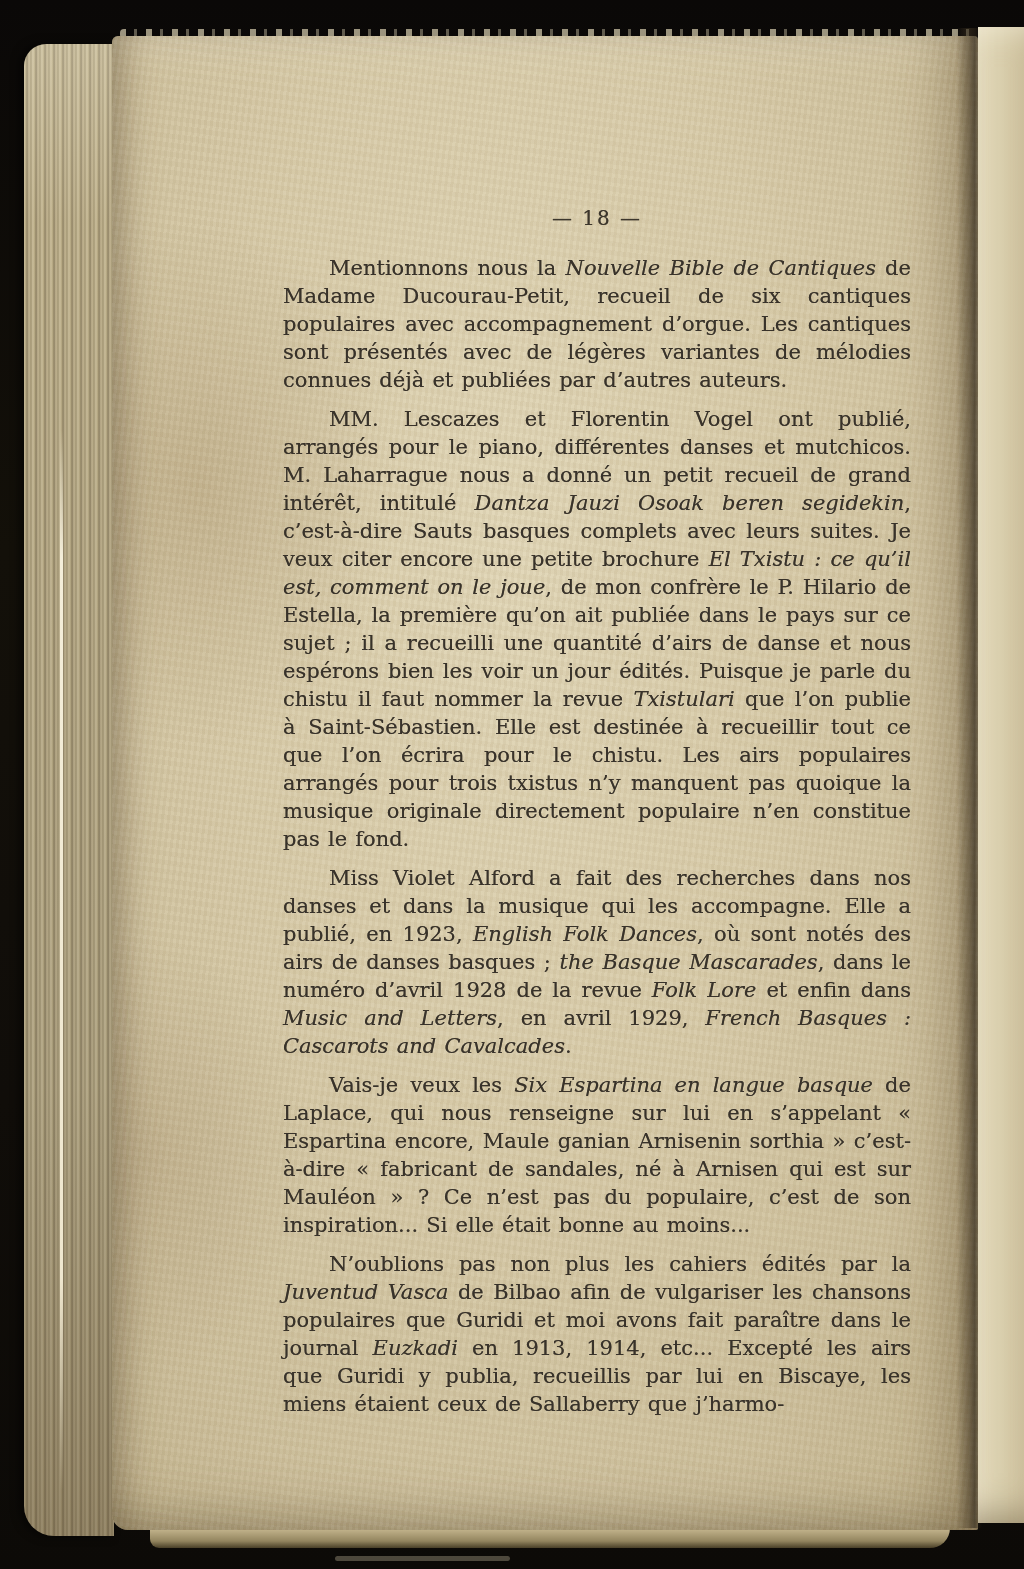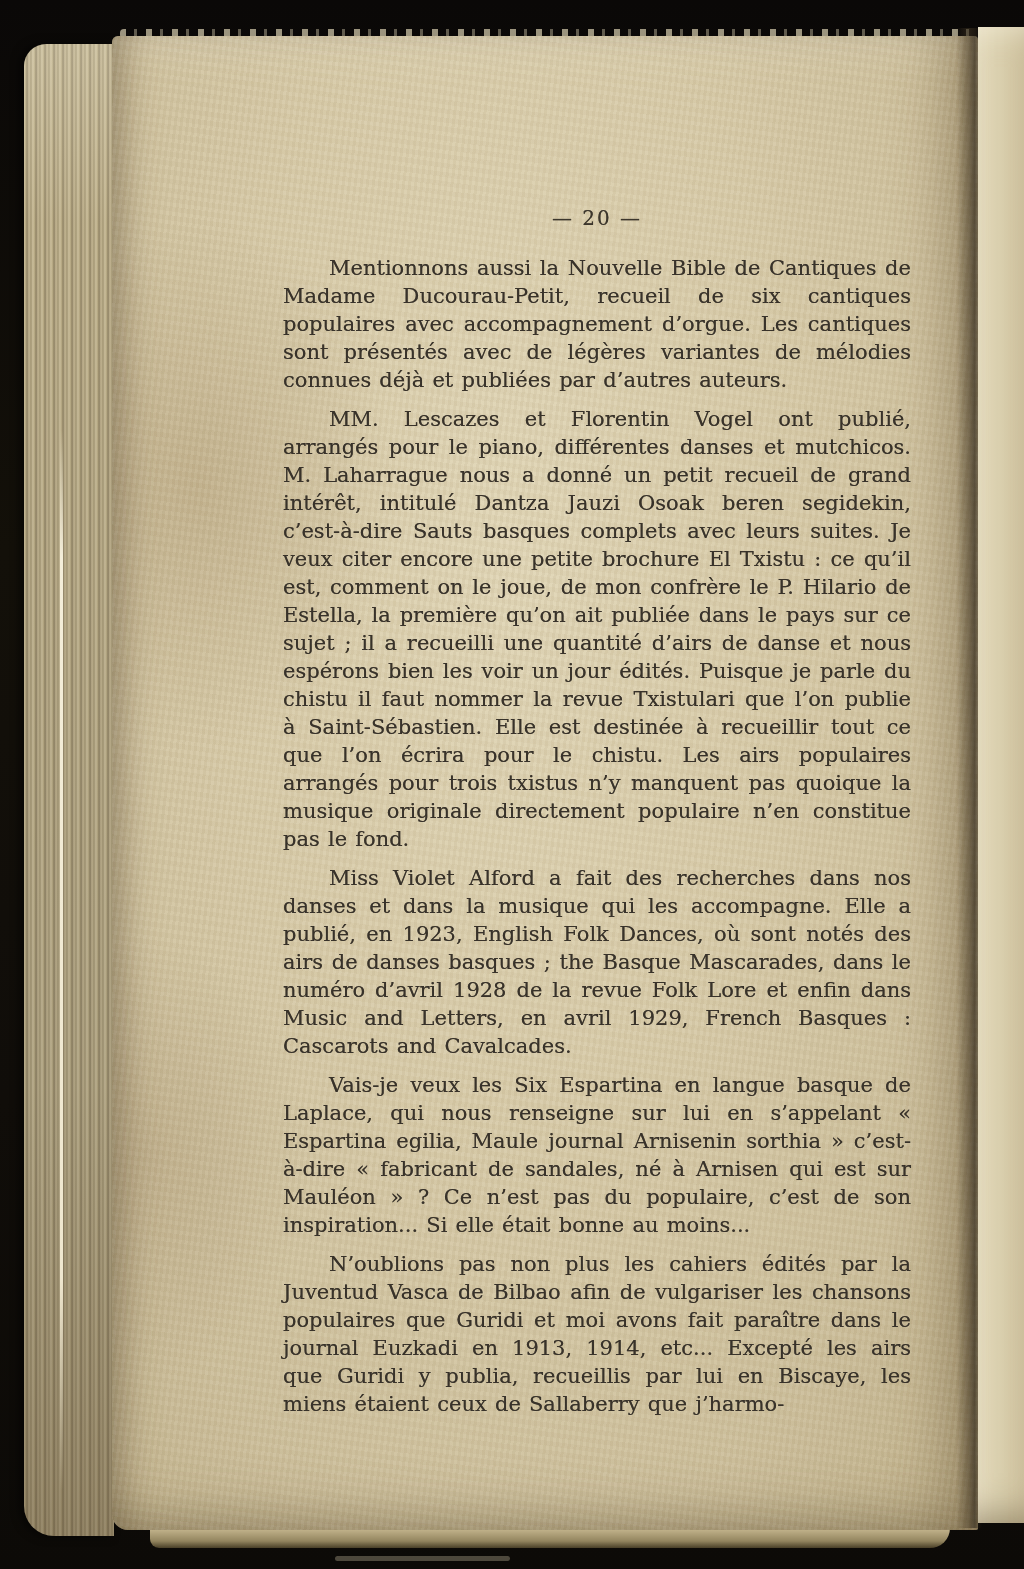--- a/index.html
+++ b/index.html
@@ -119,41 +119,41 @@
     font-size: 20px;
     letter-spacing: 2px;
     margin-bottom: 22px;
     color: #3c362c;
   }
   .paragraphs p {
     margin: 0 0 11px 0;
     text-indent: 46px;
     word-spacing: 1.5px;
   }
-  .it { }
+  .it { font-style: italic; }
 </style>
 </head>
 <body>
 
 <div class="scene">
   <div class="page-stack"></div>
   <div class="edge-highlight"></div>
   <div class="deckle-top"></div>
   <div class="bottom-curl"></div>
   <div class="bottom-sliver"></div>
 
   <div class="page">
     <div class="page-grain"></div>
     <div class="text-area">
-      <div class="page-number">— 20 —</div>
+      <div class="page-number">— 18 —</div>
       <div class="paragraphs">
-          <p><span>Mentionnons aussi la </span><span class="it">Nouvelle Bible de Cantiques</span><span> de Madame Ducourau-Petit, recueil de six cantiques populaires avec accompagnement d’orgue. Les cantiques sont présentés avec de légères variantes de mélodies connues déjà et publiées par d’autres auteurs.</span></p>
+          <p><span>Mentionnons nous la </span><span class="it">Nouvelle Bible de Cantiques</span><span> de Madame Ducourau-Petit, recueil de six cantiques populaires avec accompagnement d’orgue. Les cantiques sont présentés avec de légères variantes de mélodies connues déjà et publiées par d’autres auteurs.</span></p>
           <p><span>MM. Lescazes et Florentin Vogel ont publié, arrangés pour le piano, différentes danses et mutchicos. M. Laharrague nous a donné un petit recueil de grand intérêt, intitulé </span><span class="it">Dantza Jauzi Osoak beren segidekin</span><span>, c’est-à-dire Sauts basques complets avec leurs suites. Je veux citer encore une petite brochure </span><span class="it">El Txistu : ce qu’il est, comment on le joue</span><span>, de mon confrère le P. Hilario de Estella, la première qu’on ait publiée dans le pays sur ce sujet ; il a recueilli une quantité d’airs de danse et nous espérons bien les voir un jour édités. Puisque je parle du chistu il faut nommer la revue </span><span class="it">Txistulari</span><span> que l’on publie à Saint-Sébastien. Elle est destinée à recueillir tout ce que l’on écrira pour le chistu. Les airs populaires arrangés pour trois txistus n’y manquent pas quoique la musique originale directement populaire n’en constitue pas le fond.</span></p>
           <p><span>Miss Violet Alford a fait des recherches dans nos danses et dans la musique qui les accompagne. Elle a publié, en 1923, </span><span class="it">English Folk Dances</span><span>, où sont notés des airs de danses basques ; </span><span class="it">the Basque Mascarades</span><span>, dans le numéro d’avril 1928 de la revue </span><span class="it">Folk Lore</span><span> et enfin dans </span><span class="it">Music and Letters</span><span>, en avril 1929, </span><span class="it">French Basques : Cascarots and Cavalcades</span><span>.</span></p>
-          <p><span>Vais-je veux les </span><span class="it">Six Espartina en langue basque</span><span> de Laplace, qui nous renseigne sur lui en s’appelant « Espartina egilia, Maule journal Arnisenin sorthia » c’est-à-dire « fabricant de sandales, né à Arnisen qui est sur Mauléon » ? Ce n’est pas du populaire, c’est de son inspiration... Si elle était bonne au moins...</span></p>
+          <p><span>Vais-je veux les </span><span class="it">Six Espartina en langue basque</span><span> de Laplace, qui nous renseigne sur lui en s’appelant « Espartina encore, Maule ganian Arnisenin sorthia » c’est-à-dire « fabricant de sandales, né à Arnisen qui est sur Mauléon » ? Ce n’est pas du populaire, c’est de son inspiration... Si elle était bonne au moins...</span></p>
           <p><span>N’oublions pas non plus les cahiers édités par la </span><span class="it">Juventud Vasca</span><span> de Bilbao afin de vulgariser les chansons populaires que Guridi et moi avons fait paraître dans le journal </span><span class="it">Euzkadi</span><span> en 1913, 1914, etc... Excepté les airs que Guridi y publia, recueillis par lui en Biscaye, les miens étaient ceux de Sallaberry que j’harmo-</span></p>
         </div>
     </div>
   </div>
 
   <div class="gutter"></div>
   <div class="facing"></div>
 </div>
 
 </body></html>

